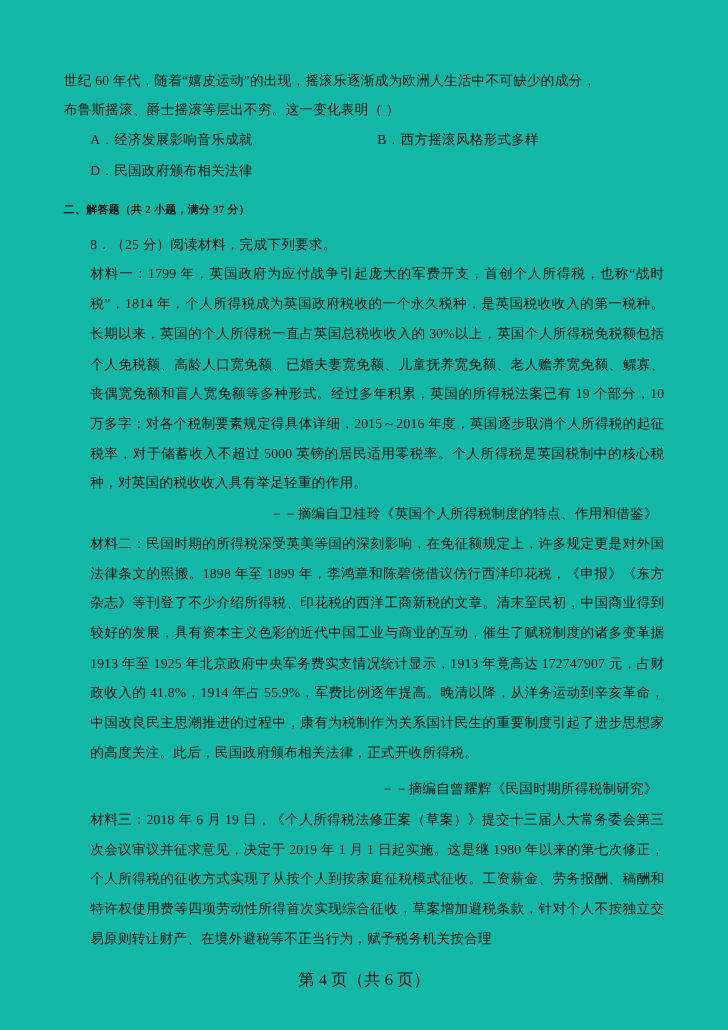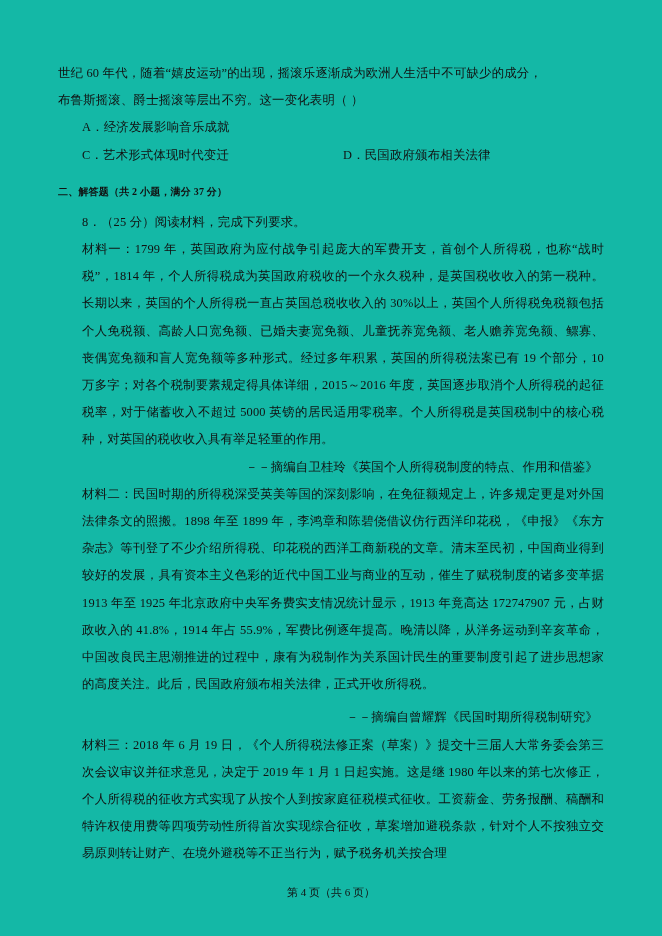--- a/index.html
+++ b/index.html
@@ -68,45 +68,45 @@
     margin: 0;
   }
   .gap-sm { height: 6px; }
   .gap-xs { height: 3px; }
   .footer {
     position: absolute;
     left: 0;
     right: 0;
     bottom: 36px;
     text-align: center;
-    font-size: 11px;
+    font-size: 15px;
     color: #111;
     font-family: "Liberation Serif", "DejaVu Serif", serif;
   }
 </style>
 </head>
 <body>
 
 <div class="page">
 
   <div class="doc-body">
 
     <p class="para">世纪 60 年代，随着“嬉皮运动”的出现，摇滚乐逐渐成为欧洲人生活中不可缺少的成分，</p>
     <p class="para">布鲁斯摇滚、爵士摇滚等层出不穷。这一变化表明（           ）</p>
 
     <div class="choice-row">
       <div class="choice-cell">
         <span>A．</span><span>经济发展影响音乐成就</span>
       </div>
+      <div class="choice-cell">
+        <span>B．</span><span>西方摇滚风格形式多样</span>
+      </div>
     </div>
 
     <div class="choice-row">
-      <div class="choice-cell">
-        <span>C．</span><span>艺术形式体现时代变迁</span>
-      </div>
       <div class="choice-cell">
         <span>D．</span><span>民国政府颁布相关法律</span>
       </div>
     </div>
 
     <div class="gap-xs"></div>
 
     <p class="section-head">二、解答题（共 2 小题，满分 37 分）</p>
 
     <p class="para q-head indent-1">8．（25 分）阅读材料，完成下列要求。</p>

